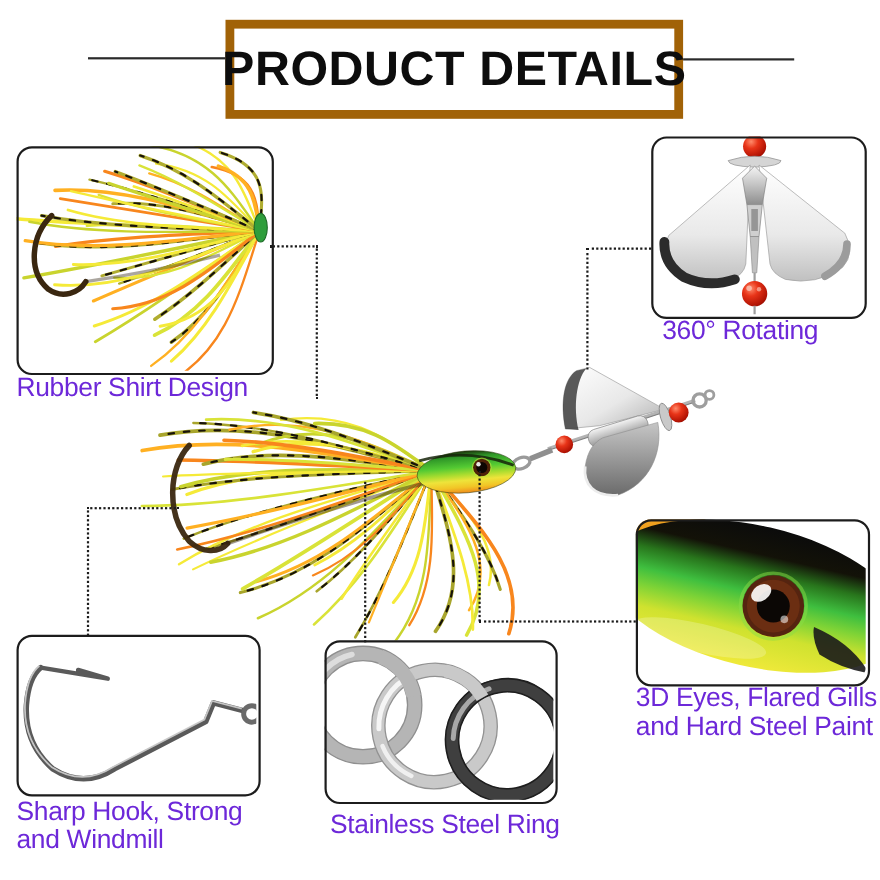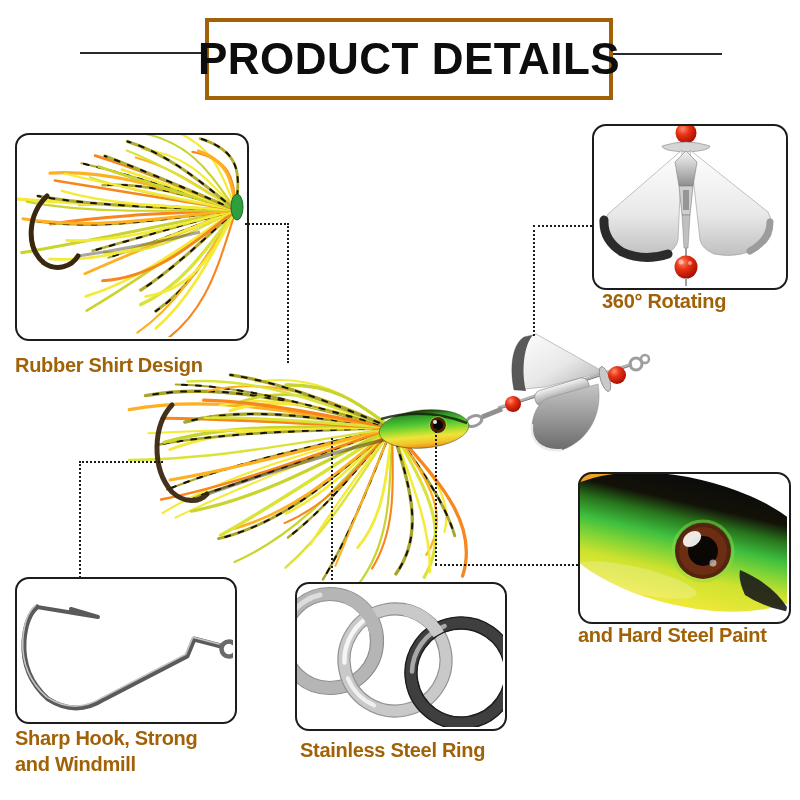--- a/index.html
+++ b/index.html
@@ -1,26 +1,26 @@
 <!DOCTYPE html>
 <html><head>
 <meta charset="utf-8">
 <style>
   html,body{margin:0;padding:0;background:#ffffff;}
   .canvas{position:relative;width:800px;height:800px;background:#fff;overflow:hidden;
           font-family:"Liberation Sans",sans-serif;}
   .art{position:absolute;left:0;top:0;z-index:1;}
   .cbox{position:absolute;border:2px solid #1c1c1c;border-radius:14px;background:transparent;z-index:2;}
-  .title-box{position:absolute;left:205px;top:18px;width:400px;height:74px;border:4px solid #a16207;
+  .title-box{position:absolute;left:205px;top:18px;width:400px;height:74px;border:8px solid #a16207;
              background:#fff;z-index:2;display:flex;align-items:center;justify-content:center;}
   .title-text{font-size:44px;font-weight:700;color:#0d0d0d;letter-spacing:0.5px;white-space:nowrap;}
   .hline{position:absolute;height:0;border-top:2px solid #2a2a2a;z-index:2;}
   .dot-h{position:absolute;height:0;border-top:2px dotted #1b1b1b;z-index:3;}
   .dot-v{position:absolute;width:0;border-left:2px dotted #1b1b1b;z-index:3;}
-  .caption{position:absolute;z-index:4;font-weight:700;color:#a16207;font-size:20px;line-height:26px;
+  .caption{position:absolute;z-index:4;font-weight:400;color:#6d28d9;font-size:24px;line-height:26px;
            letter-spacing:-0.3px;white-space:nowrap;}
   .caption span{display:block;}
 </style>
 </head>
 <body>
 
 <div class="canvas">
 
   <svg class="art" width="800" height="800" viewBox="0 0 800 800">
     <defs>
@@ -321,29 +321,30 @@
   <div class="dot-h" style="left:245px;top:223px;width:44px;"></div>
   <div class="dot-v" style="left:287px;top:223px;height:140px;"></div>
   <div class="dot-h" style="left:533px;top:225px;width:59px;"></div>
   <div class="dot-v" style="left:533px;top:225px;height:111px;"></div>
   <div class="dot-h" style="left:79px;top:461px;width:84px;"></div>
   <div class="dot-v" style="left:79px;top:461px;height:117px;"></div>
   <div class="dot-v" style="left:331px;top:438px;height:146px;"></div>
   <div class="dot-v" style="left:435px;top:428px;height:137px;"></div>
   <div class="dot-h" style="left:435px;top:564px;width:143px;"></div>
 
-  <div class="caption" style="left:15px;top:352px;">
+  <div class="caption" style="left:15px;top:340px;">
     <span>Rubber Shirt Design</span>
   </div>
   <div class="caption" style="left:602px;top:288px;">
     <span>360° Rotating</span>
   </div>
   <div class="caption" style="left:15px;top:725px;">
     <span>Sharp Hook, Strong</span>
     <span>and Windmill</span>
   </div>
   <div class="caption" style="left:300px;top:737px;text-align:right;">
     <span>Stainless Steel Ring</span>
   </div>
   <div class="caption" style="left:578px;top:622px;">
+    <span>3D Eyes, Flared Gills</span>
     <span>and Hard Steel Paint</span>
   </div>
 </div>
 
 </body></html>

